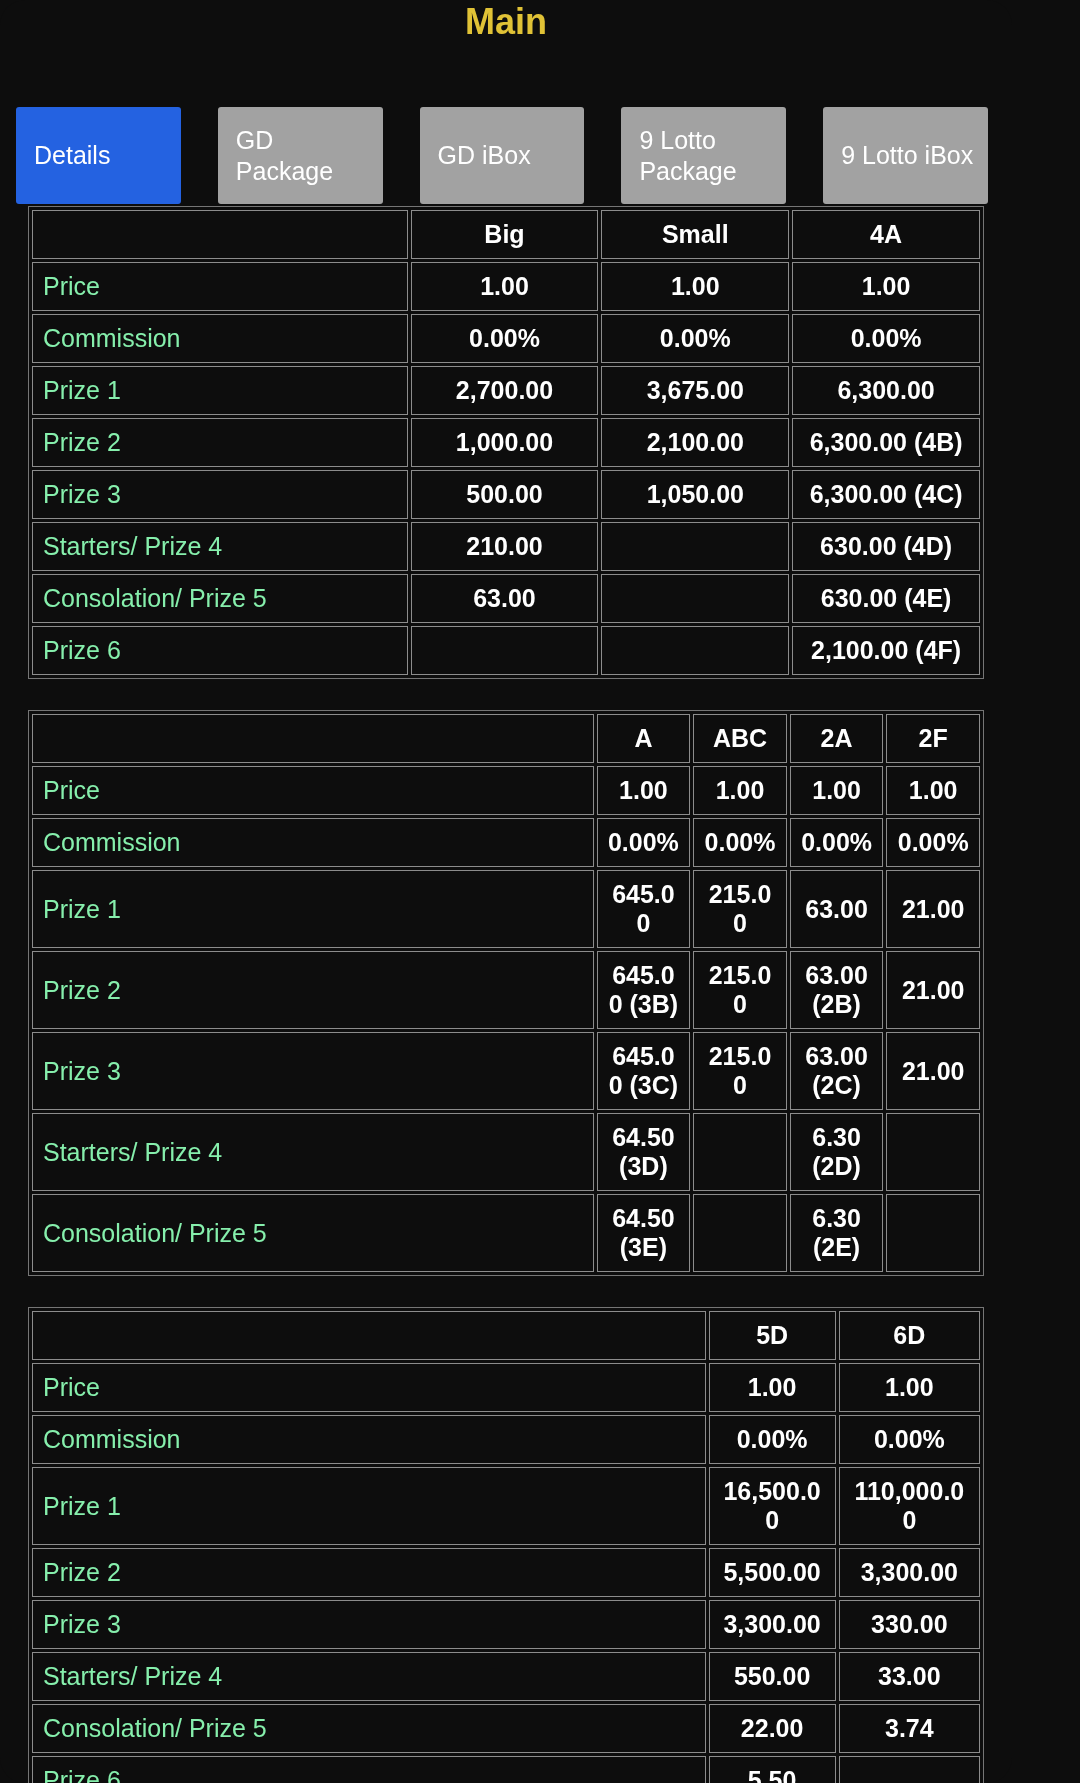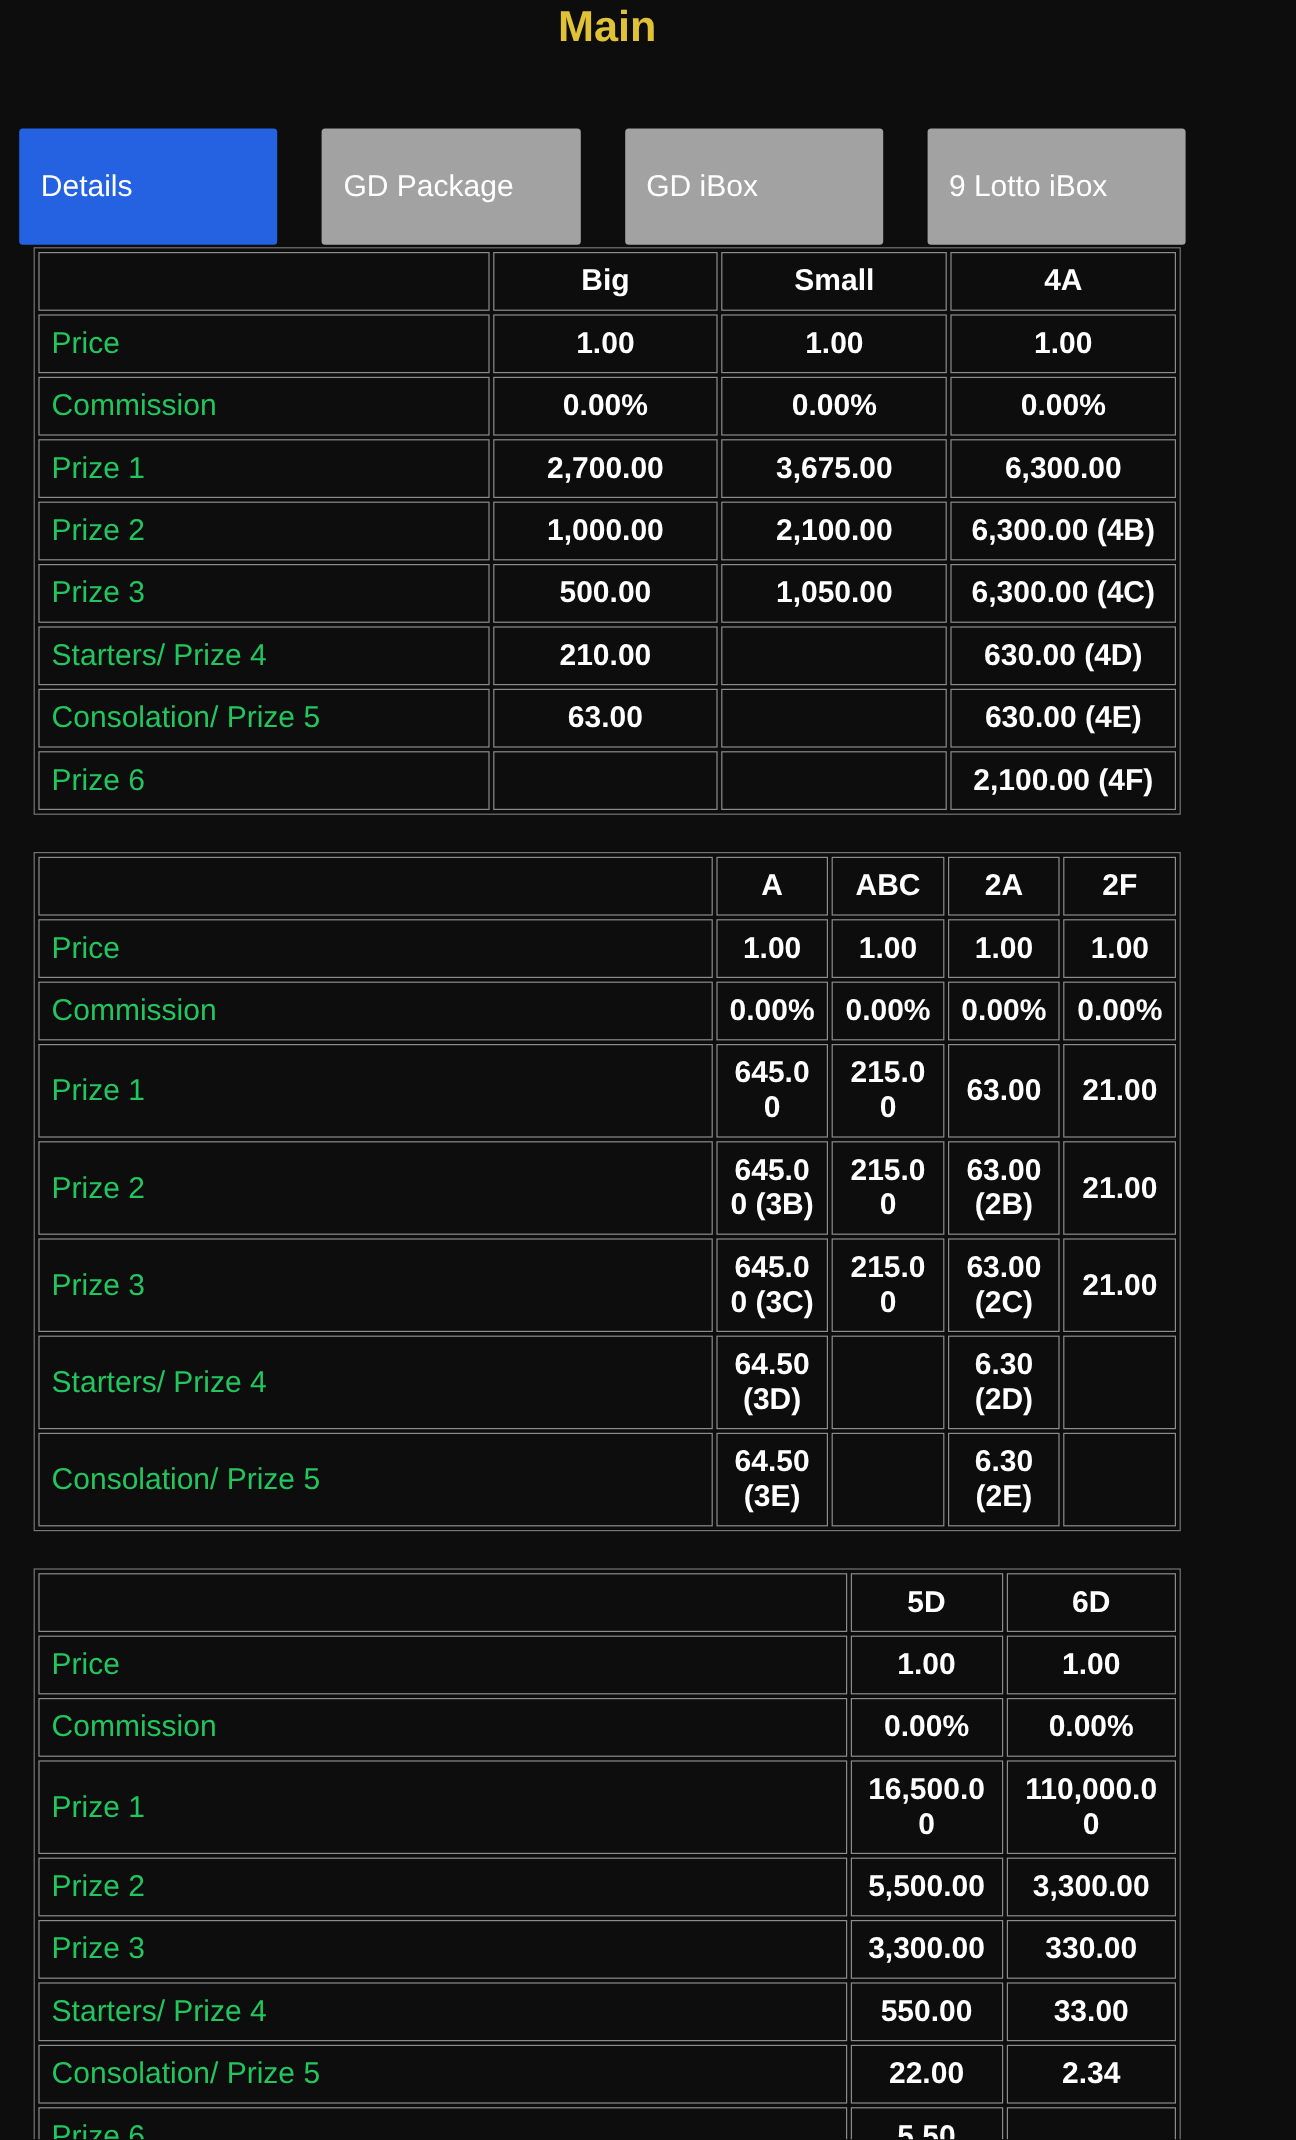--- a/index.html
+++ b/index.html
@@ -71,21 +71,21 @@
     overflow:hidden;
   }
   table.price-table th{
     font-weight:700;
     text-align:center;
   }
   td.row-label{
     text-align:left;
     font-weight:400;
     padding-left:12px;
-    color:#22c55e;
+    color:#86efac;
   }
   td.cell-value{
     text-align:center;
     font-weight:700;
     word-wrap:break-word;
   }
 </style>
 </head>
 <body>
 
@@ -93,20 +93,23 @@
   <h1 class="page-title">Main</h1>
   <div class="tab-bar">
       <div class="tab active">
         <span>Details</span>
       </div>
       <div class="tab">
         <span>GD Package</span>
       </div>
       <div class="tab">
         <span>GD iBox</span>
+      </div>
+      <div class="tab">
+        <span>9 Lotto Package</span>
       </div>
       <div class="tab">
         <span>9 Lotto iBox</span>
       </div>
     </div>
   <div class="tables-region">
       <table class="price-table">
         <colgroup>
           <col style="width: 40%;">
           <col style="width: 20%;">
@@ -281,21 +284,21 @@
             <td class="cell-value">330.00</td>
           </tr>
           <tr>
             <td class="row-label">Starters/ Prize 4</td>
             <td class="cell-value">550.00</td>
             <td class="cell-value">33.00</td>
           </tr>
           <tr>
             <td class="row-label">Consolation/ Prize 5</td>
             <td class="cell-value">22.00</td>
-            <td class="cell-value">2.34</td>
+            <td class="cell-value">3.74</td>
           </tr>
           <tr>
             <td class="row-label">Prize 6</td>
             <td class="cell-value">5.50</td>
             <td class="cell-value"></td>
           </tr>
         </tbody>
       </table>
     </div>
 </div>

